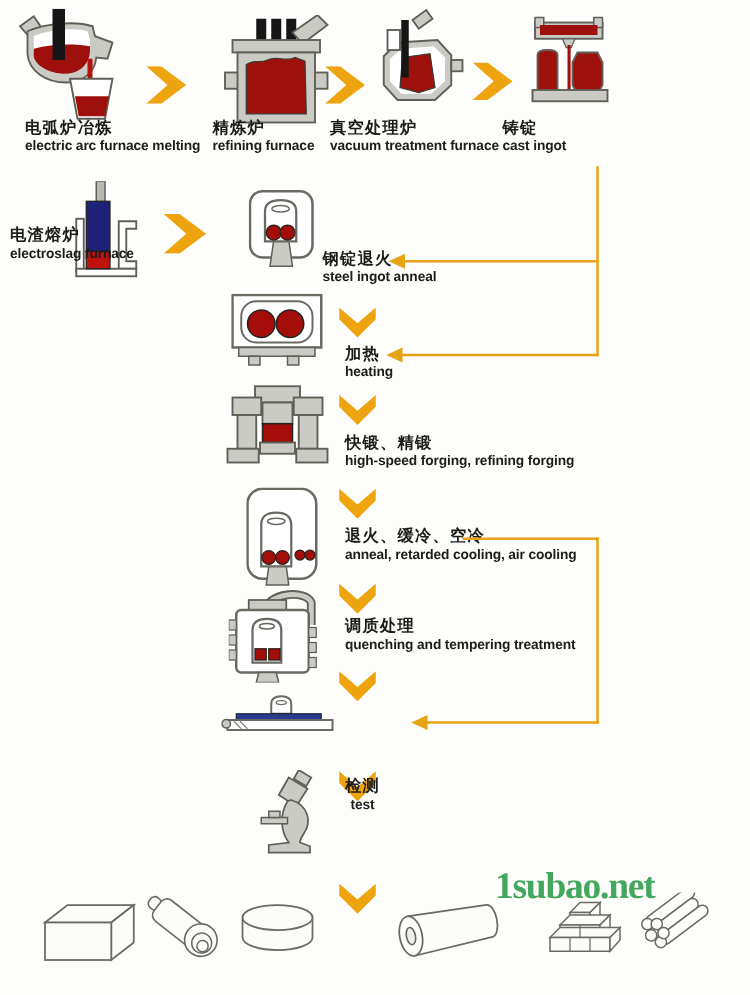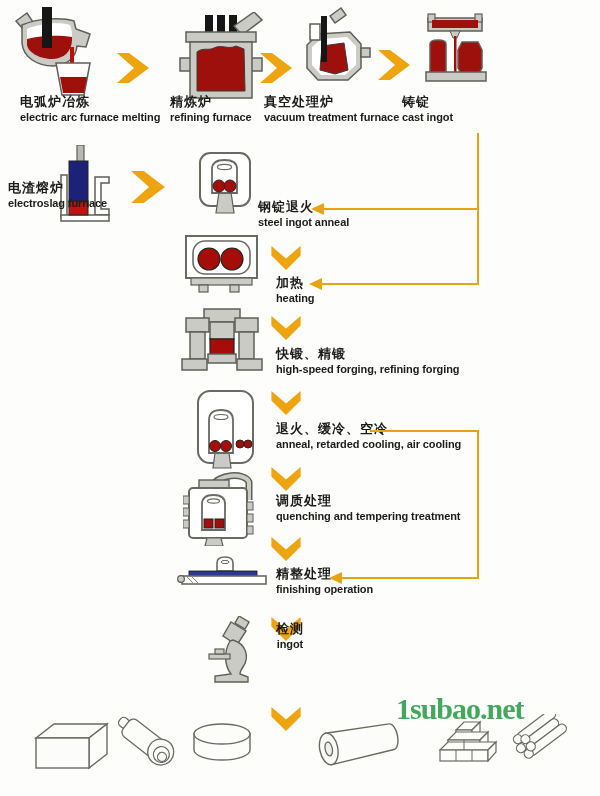--- a/index.html
+++ b/index.html
@@ -244,27 +244,23 @@
     <div class="en">anneal, retarded cooling, air cooling</div>
   </div>
   <div class="abs label" style="left:276px;top:346px">
     <div class="zh">快锻、精锻</div>
     <div class="en">high-speed forging, refining forging</div>
   </div>
   <div class="abs label" style="left:276px;top:493px">
     <div class="zh">调质处理</div>
     <div class="en">quenching and tempering treatment</div>
   </div>
-  <div class="abs label" style="left:276px;top:566px">
-    <div class="zh">精整处理</div>
-    <div class="en">finishing operation</div>
-  </div>
   <div class="abs label" style="left:276px;top:621px">
     <div class="zh">检测</div>
-    <div class="en">ingot</div>
+    <div class="en">test</div>
   </div>
 
   <div class="vline" style="left:477px;top:133px;width:2px;height:152px"></div>
   <div class="hline" style="left:323px;top:208px;width:156px;height:2px"></div>
   <div class="arrow-left" style="left:311px;top:203px"></div>
   <div class="hline" style="left:321px;top:283px;width:158px;height:2px"></div>
   <div class="arrow-left" style="left:309px;top:278px"></div>
 
   <div class="hline" style="left:370px;top:430px;width:109px;height:2px"></div>
   <div class="vline" style="left:477px;top:430px;width:2px;height:149px"></div>

